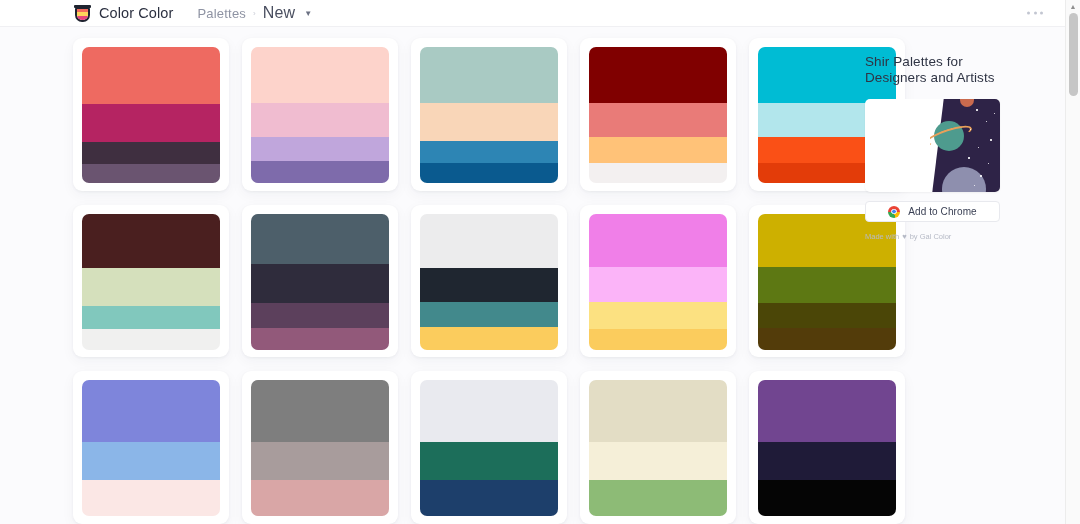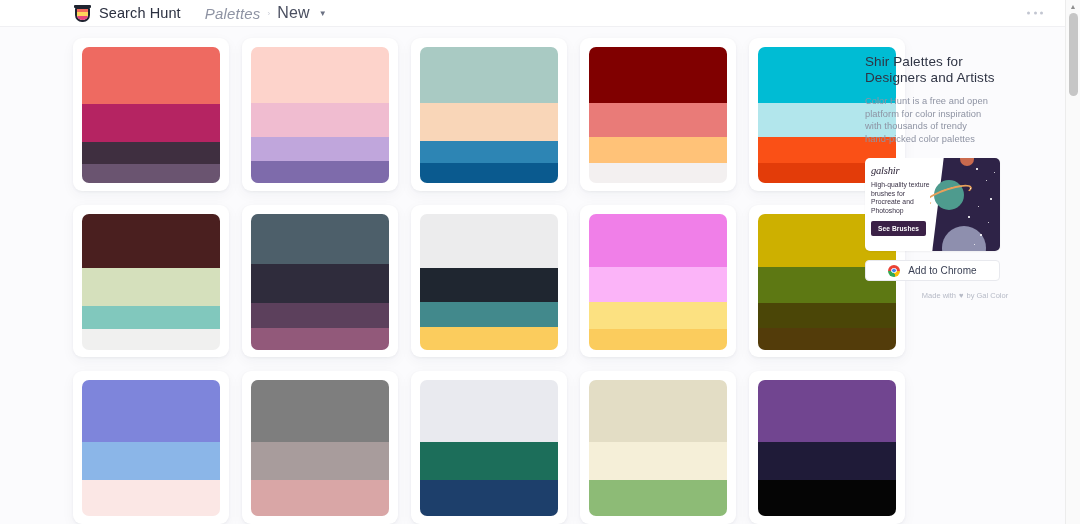--- a/index.html
+++ b/index.html
@@ -28,21 +28,21 @@
   .logo-mark .cup i { display:block; width:100%; height:33.4%; }
   .logo-mark .lid {
     position:absolute; left:0px; top:1px; width:17px; height:3px;
     background:#1f2430; border-radius:1px;
   }
   .brand {
     font-size:14.5px; color:#2b3040; margin-left:8px; letter-spacing:.1px;
     font-weight:400;
   }
   .nav { display:flex; align-items:center; margin-left:24px; gap:7px; }
-  .nav-item { font-size:15px; color:#8e93a3; letter-spacing:.2px;font-style:italic; }
+  .nav-item { font-size:13px; color:#8e93a3; letter-spacing:.2px; }
   .nav-sep { font-size:8px; color:#c9ccd6; }
   .nav-new { font-size:16px; color:#4a4f60; letter-spacing:.2px; }
   .chev { font-size:8px; color:#6b7183; margin-left:2px; }
   .more-menu {
     position:absolute; right:22px; top:50%; transform:translateY(-50%);
     display:flex; gap:3.5px;
   }
   .more-menu span { width:3px; height:3px; border-radius:50%; background:#c2c6d1; display:block; }
 
   
@@ -128,38 +128,38 @@
 
   .ext-text { margin-top:11px; font-size:9.3px; line-height:12.5px; color:#8e93a3; width:133px; }
   .chrome-btn {
     margin-top:9px; width:135px; height:21px; border:1px solid #e8e9ee; border-radius:4px;
     background:#fff; display:flex; align-items:center; justify-content:center; gap:8px;
   }
   .chrome-icon { width:12px; height:12px; border-radius:50%; position:relative; overflow:hidden; flex:none;
     background: conic-gradient(from -30deg, #ea4335 0deg 120deg, #fbbc05 120deg 200deg, #34a853 200deg 300deg, #ea4335 300deg 360deg); }
   .chrome-icon::after { content:""; position:absolute; left:3.2px; top:3.2px; width:5.6px; height:5.6px; border-radius:50%; background:#4285f4; border:1px solid #fff; box-sizing:border-box;}
   .chrome-label { font-size:10px; color:#3a4054; letter-spacing:.1px; }
-  .made-by { margin-top:10px; font-size:7.5px; color:#b6bac6; display:flex; align-items:center; gap:3px;justify-content:center; }
+  .made-by { margin-top:10px; font-size:7.5px; color:#b6bac6; display:flex; align-items:center; gap:3px; }
 </style>
 </head>
 <body>
 
 <div id="app">
 
   <div class="header">
     <div class="logo-wrap">
       <span class="logo-mark">
         <span class="cup">
           <i style="background:#f46b5d"></i>
           <i style="background:#fdd65b"></i>
           <i style="background:#e8457c"></i>
         </span>
         <span class="lid"></span>
       </span>
-      <span class="brand">Search Hunt</span>
+      <span class="brand">Color Color</span>
     </div>
     <div class="nav">
       <span class="nav-item">Palettes</span>
       <span class="nav-sep">›</span>
       <span class="nav-new">New</span>
       <span class="chev">▼</span>
     </div>
     <div class="more-menu">
       <span></span>
         <span></span>
@@ -316,28 +316,22 @@
           <div class="swatch" style="background: rgb(31, 27, 56); height: 28%;"></div>
           <div class="swatch" style="background: rgb(5, 5, 5); height: 27%;"></div>
         </div>
         <div class="card-foot"></div>
       </div>
     </div>
 
   <div class="sidebar">
 
     <div class="side-title">Shir Palettes for Designers and Artists</div>
-    <div class="side-desc">Color Hunt is a free and open platform for color inspiration with thousands of trendy hand-picked color palettes</div>
 
     <div class="ad">
-      <div class="ad-left">
-        <div class="ad-logo">galshir</div>
-        <div class="ad-text">High-quality texture brushes for Procreate and Photoshop</div>
-        <div class="ad-btn">See Brushes</div>
-      </div>
       <div class="ad-art">
         <div class="sky"></div>
         <div class="planet-c"></div>
         <div class="planet-a"></div>
         <div class="ring-a"></div>
         <div class="planet-b"></div>
         <span class="star" style="left:46px;top:10px;width:1.6px;height:1.6px"></span>
         <span class="star" style="left:56px;top:22px;width:1.2px;height:1.2px"></span>
         <span class="star" style="left:40px;top:30px;width:1.4px;height:1.4px"></span>
         <span class="star" style="left:60px;top:40px;width:1.6px;height:1.6px"></span>

